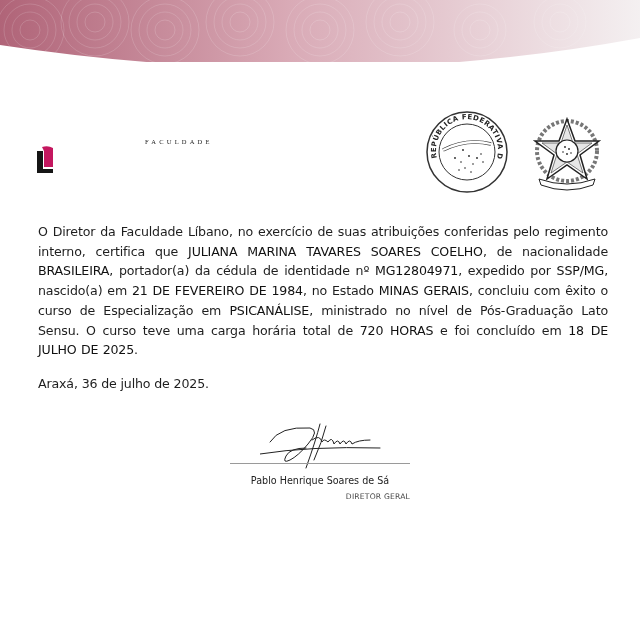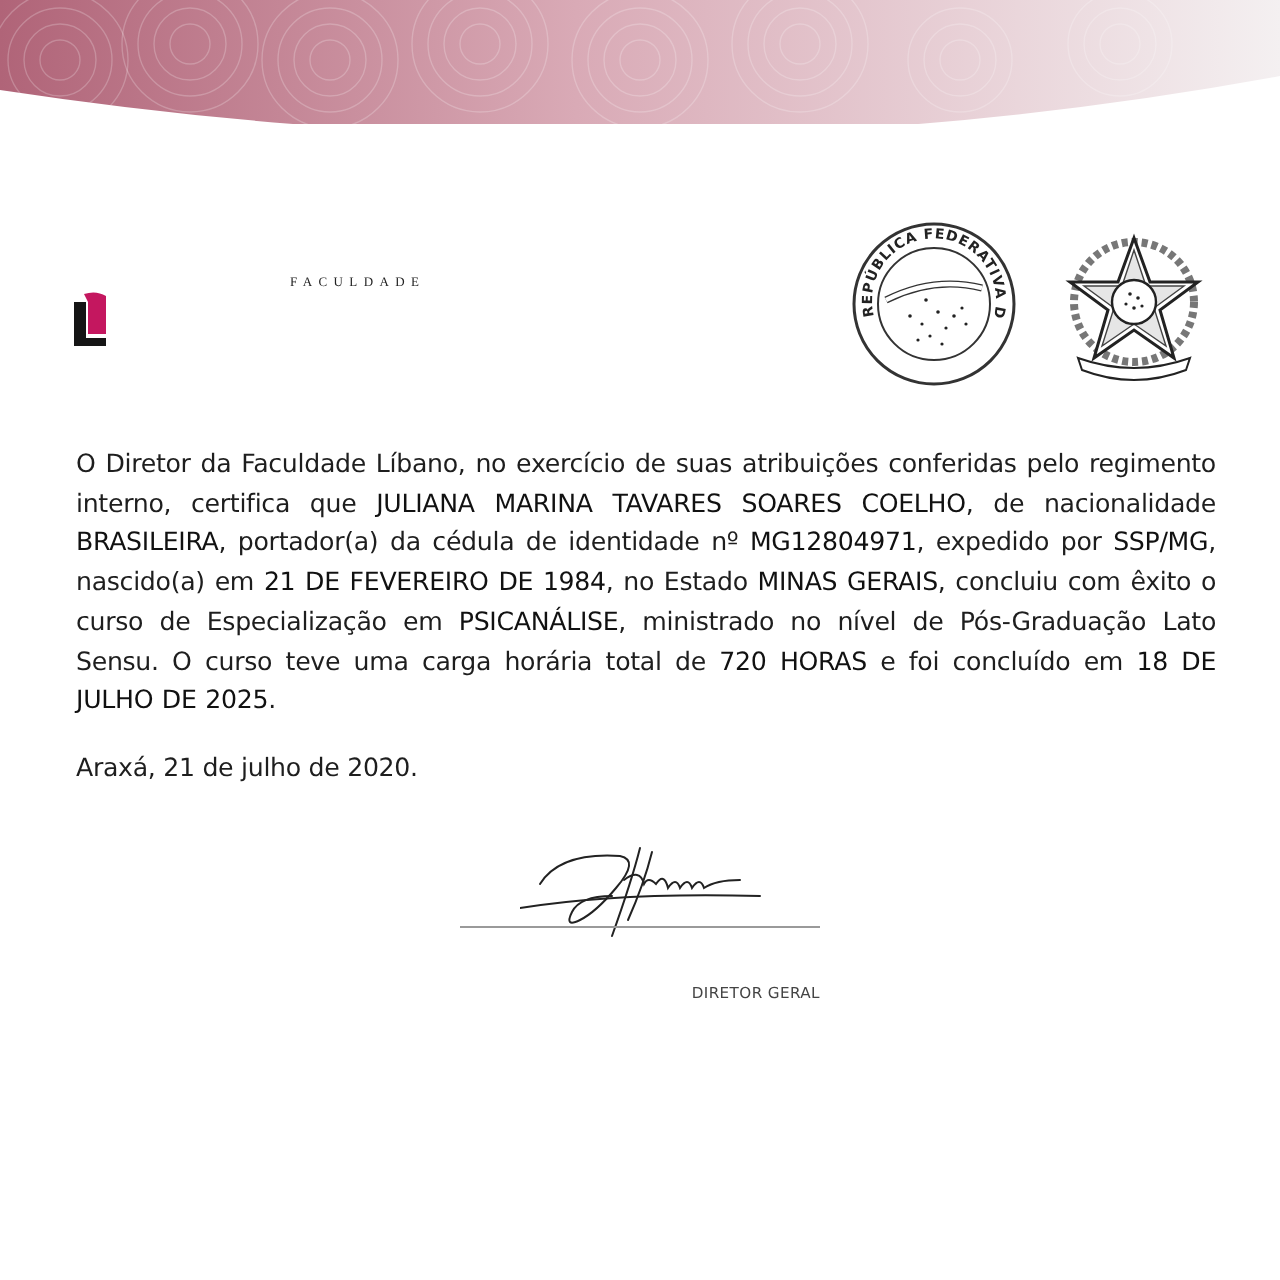--- a/index.html
+++ b/index.html
@@ -118,27 +118,28 @@
       <circle cx="42" cy="36" r="0.9"></circle>
       <circle cx="40" cy="41" r="0.9"></circle>
       <circle cx="36" cy="39" r="0.8"></circle>
       <circle cx="44" cy="40" r="0.8"></circle>
     </g>
   <path d="M12 66 Q40 76 68 66 L66 72 Q40 82 14 72 Z" fill="#fff" stroke="#222" stroke-width="1"></path>
 </svg>
 
 <div class="body-text"><span>O Diretor da Faculdade Líbano, no exercício de suas atribuições conferidas pelo regimento interno, certifica que </span><b>JULIANA MARINA TAVARES SOARES COELHO</b><span>, de nacionalidade </span><b>BRASILEIRA</b><span>, portador(a) da cédula de identidade nº </span><b>MG12804971</b><span>, expedido por </span><b>SSP/MG</b><span>, nascido(a) em </span><b>21 DE FEVEREIRO DE 1984</b><span>, no Estado </span><b>MINAS GERAIS</b><span>, concluiu com êxito o curso de Especialização em </span><b>PSICANÁLISE</b><span>, ministrado no nível de Pós-Graduação Lato Sensu. O curso teve uma carga horária total de </span><b>720 HORAS</b><span> e foi concluído em </span><b>18 DE JULHO DE 2025</b><span>.</span></div>
 
-<div class="place-date">Araxá, 21 de julho de 2020.</div>
+<div class="place-date">Araxá, 36 de julho de 2025.</div>
 
 <div class="sig-area">
   <svg class="sig-scribble" viewBox="0 0 130 50">
     <g fill="none" stroke="#222" stroke-width="1" stroke-linecap="round">
       <path d="M10 22 Q20 6 50 8 Q60 10 48 24 Q38 36 30 40 Q22 44 26 36 Q30 28 46 28"></path>
       <path d="M60 4 Q56 20 46 48"></path>
       <path d="M66 6 Q62 22 54 40"></path>
       <path d="M52 20 Q60 14 62 22 Q64 18 68 22 Q72 16 74 24 Q78 18 80 24 Q84 18 86 24 Q90 18 92 24 Q98 20 110 20"></path>
       <path d="M0 34 Q50 26 120 28"></path>
     </g>
   </svg>
   <div class="sig-line"></div>
+  <div class="sig-name">Pablo Henrique Soares de Sá</div>
   <div class="sig-role">DIRETOR GERAL</div>
 </div>
 
 </body></html>

